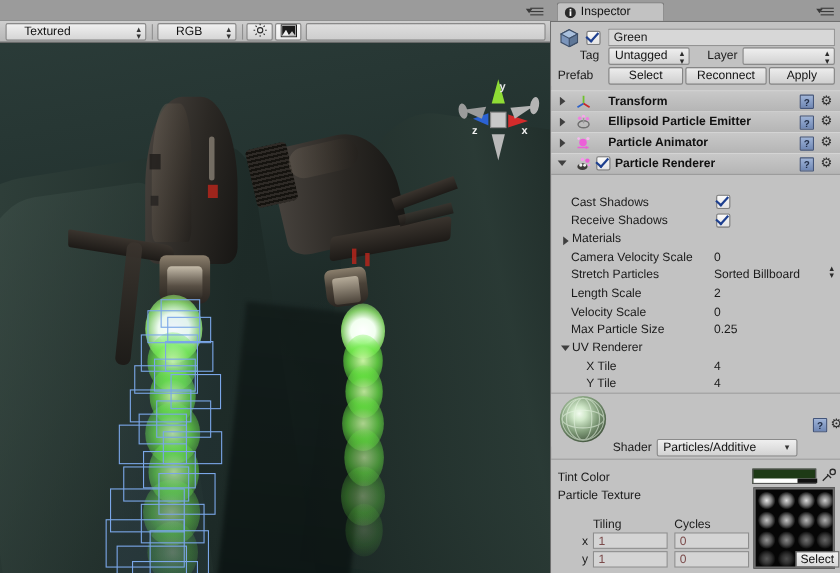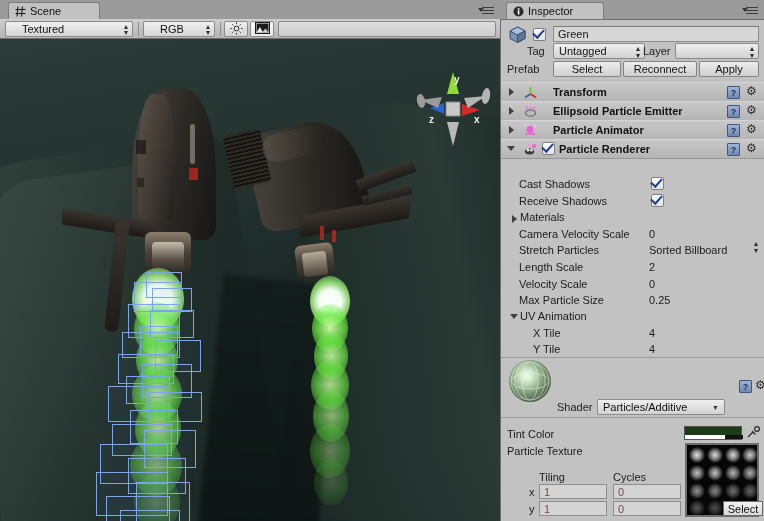--- a/index.html
+++ b/index.html
@@ -115,34 +115,20 @@
   .numfield { position:absolute; height:15px; background:#d4d4d4; border:1px solid #8d8d8d;
      display:flex; align-items:center; padding-left:4px; font-size:11px; color:#7a4a4a; }
   .smalllbl { position:absolute; font-size:11px; color:#1b1b1b; }
   .eyedrop { position:absolute; width:14px; height:14px; }
 </style>
 </head>
 <body>
 
 <div id="app">
 
-  <div class="tabstrip" style="left:0;top:0;width:500px;">
-    <div class="tab" style="left:8px;width:92px;">
-      <span class="tico">
-        <svg width="11" height="11" viewBox="0 0 11 11">
-            <g stroke="#222" stroke-width="1.1">
-        <line x1="3" y1="0.5" x2="2" y2="10.5"></line>
-              <line x1="7.5" y1="0.5" x2="6.5" y2="10.5"></line>
-        <line x1="0.5" y1="3.5" x2="10.5" y2="3.5"></line>
-              <line x1="0.5" y1="7.5" x2="10.5" y2="7.5"></line>
-        </g>
-          </svg></span>
-      <span>Scene</span>
-    </div>
-  </div>
 
   <div id="scene">
     <div id="sky"></div>
 
     <div class="cliff" style="left:-40px;top:130px;width:300px;height:420px;background:linear-gradient(110deg,#34453f,#1d2a27 70%);transform:rotate(-9deg);border-radius:30% 8% 0 0;opacity:.95;"></div>
     <div class="cliff" style="left:-20px;top:155px;width:190px;height:360px;background:linear-gradient(120deg,#44564f,#22302c 75%);transform:rotate(-8deg);border-radius:40% 10% 0 0;opacity:.55;"></div>
     <div class="cliff" style="left:300px;top:90px;width:260px;height:420px;background:linear-gradient(70deg,#1a2623,#2b3b36 60%,#16201e);transform:rotate(8deg);border-radius:26% 30% 0 0;opacity:.9;"></div>
     <div class="cliff" style="left:210px;top:260px;width:120px;height:260px;background:linear-gradient(#111a18,#0a1211);transform:rotate(6deg);opacity:.8;filter:blur(2px);"></div>
 
     <div class="ship" style="left:0;top:0;width:500px;height:502px;">
@@ -312,21 +298,21 @@
         <polygon points="8.5,1 16,5 16,12.5 8.5,16.5 1,12.5 1,5" fill="#7b95bb" stroke="#3d4f69"></polygon>
         <polygon points="8.5,1 16,5 8.5,9 1,5" fill="#a9c0dd" stroke="#3d4f69"></polygon>
         <polygon points="8.5,9 16,5 16,12.5 8.5,16.5" fill="#5f7797" stroke="#3d4f69"></polygon>
       </svg></span>
     <div class="chk on" style="left:32px;top:8px;"></div>
     <div class="textfield" style="left:52px;top:6px;width:206px;">
       <span>Green</span>
     </div>
 
     <span class="lbl" style="position:absolute;left:26px;top:25px;">Tag</span>
-    <div class="popup" style="left:52px;top:23px;width:92px;">
+    <div class="popup" style="left:52px;top:23px;width:74px;">
       <span>Untagged</span>
       <span class="updn">▴<br>▾</span>
     </div>
     <span class="lbl" style="position:absolute;left:142px;top:25px;">Layer</span>
     <div class="popup" style="left:174px;top:23px;width:84px;">
       <span></span>
       <span class="updn">▴<br>▾</span>
     </div>
 
     <span class="lbl" style="position:absolute;left:6px;top:43px;">Prefab</span>
@@ -417,21 +403,21 @@
     <span class="lbl" style="position:absolute;left:18px;top:241px;">Length Scale</span>
     <span class="val" style="position:absolute;left:148px;top:241px;">2</span>
 
     <span class="lbl" style="position:absolute;left:18px;top:258px;">Velocity Scale</span>
     <span class="val" style="position:absolute;left:148px;top:258px;">0</span>
 
     <span class="lbl" style="position:absolute;left:18px;top:274px;">Max Particle Size</span>
     <span class="val" style="position:absolute;left:148px;top:274px;">0.25</span>
 
     <div class="foldout open" style="left:9px;top:294px;"></div>
-    <span class="lbl" style="position:absolute;left:19px;top:290px;">UV Animation</span>
+    <span class="lbl" style="position:absolute;left:19px;top:290px;">UV Renderer</span>
 
     <span class="lbl" style="position:absolute;left:32px;top:307px;">X Tile</span>
     <span class="val" style="position:absolute;left:148px;top:307px;">4</span>
 
     <span class="lbl" style="position:absolute;left:32px;top:323px;">Y Tile</span>
     <span class="val" style="position:absolute;left:148px;top:323px;">4</span>
 
     <span class="lbl" style="position:absolute;left:32px;top:340px;">Cycles</span>
     <span class="val" style="position:absolute;left:148px;top:340px;">1</span>
 

